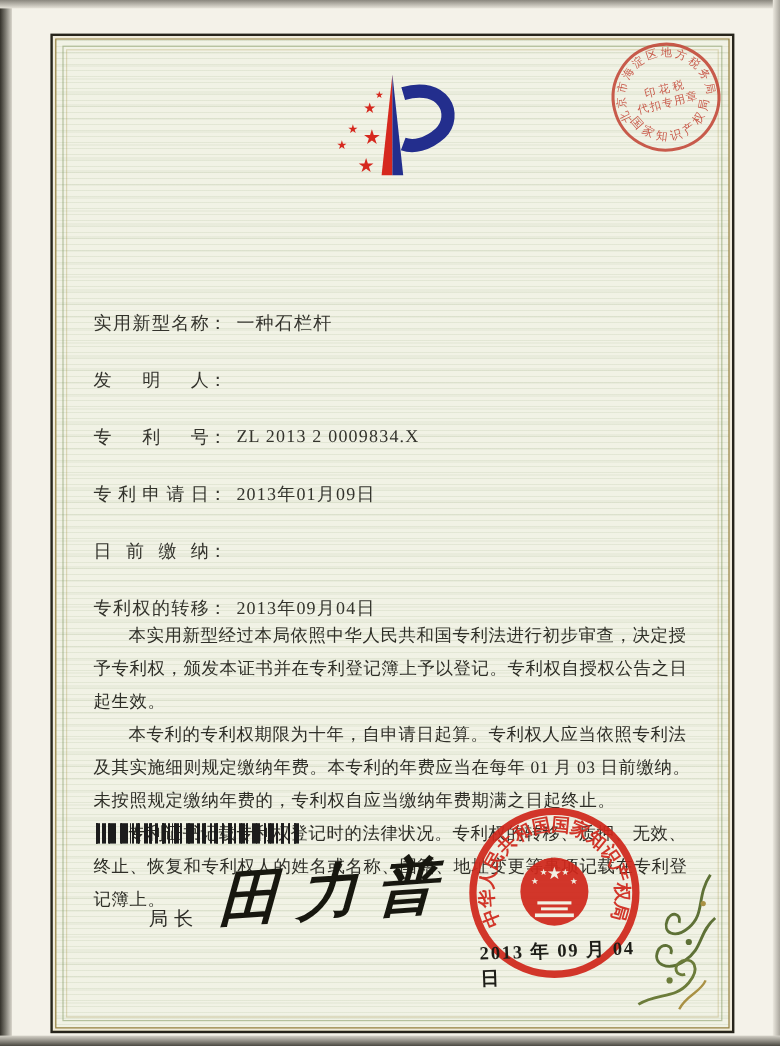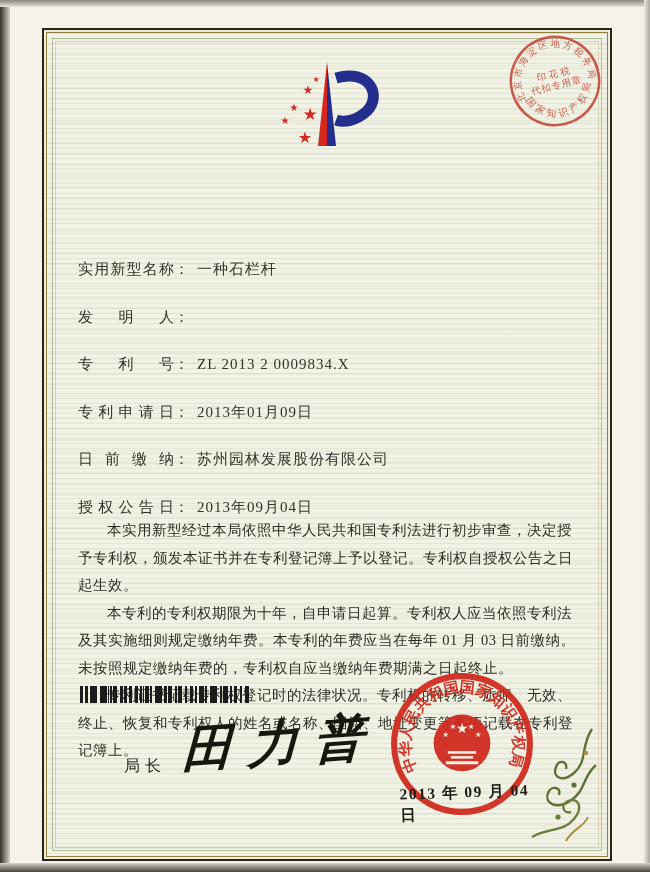--- a/index.html
+++ b/index.html
@@ -138,24 +138,23 @@
           <span class="fvalue">ZL 2013 2 0009834.X</span>
       </div>
       <div class="field-row">
         <span class="flabel">专利申请日</span>
           <span class="fcolon">：</span>
           <span class="fvalue">2013年01月09日</span>
       </div>
       <div class="field-row">
         <span class="flabel">日前缴纳</span>
           <span class="fcolon">：</span>
-          <span class="fvalue">苏州园林发展股份有限公司</span>
-      </div>
-      <div class="field-row">
-        <span class="flabel">授权公告日</span>
+      </div>
+      <div class="field-row">
+        <span class="flabel">专利权的转移</span>
           <span class="fcolon">：</span>
           <span class="fvalue">2013年09月04日</span>
       </div>
     </div>
 
     <div class="body-text">
       <p>本实用新型经过本局依照中华人民共和国专利法进行初步审查，决定授予专利权，颁发本证书并在专利登记簿上予以登记。专利权自授权公告之日起生效。</p>
       <p>本专利的专利权期限为十年，自申请日起算。专利权人应当依照专利法及其实施细则规定缴纳年费。本专利的年费应当在每年 01 月 03 日前缴纳。未按照规定缴纳年费的，专利权自应当缴纳年费期满之日起终止。</p>
       <p>专利证书记载专利权登记时的法律状况。专利权的转移、质押、无效、终止、恢复和专利权人的姓名或名称、国籍、地址变更等事项记载在专利登记簿上。</p>
     </div>

